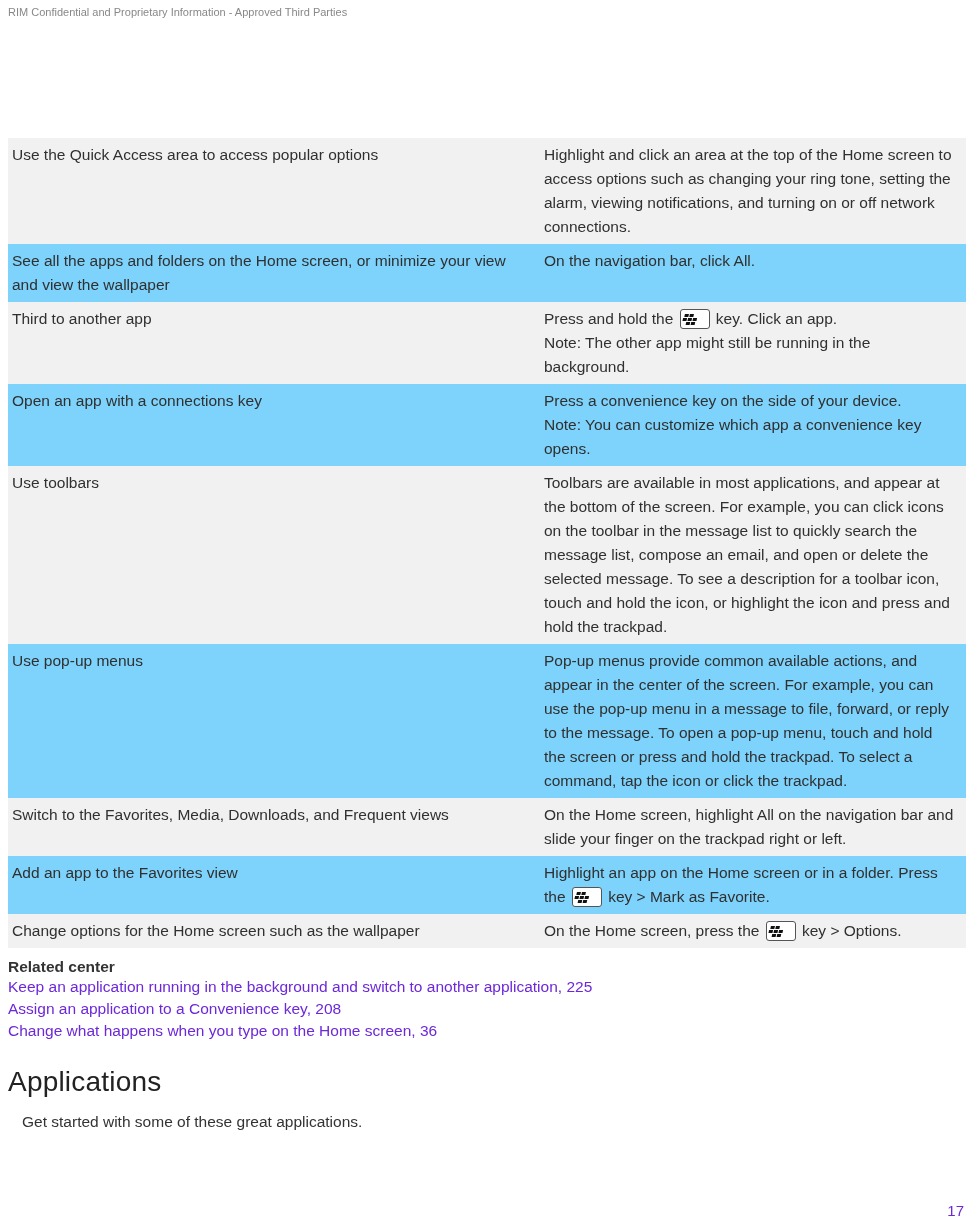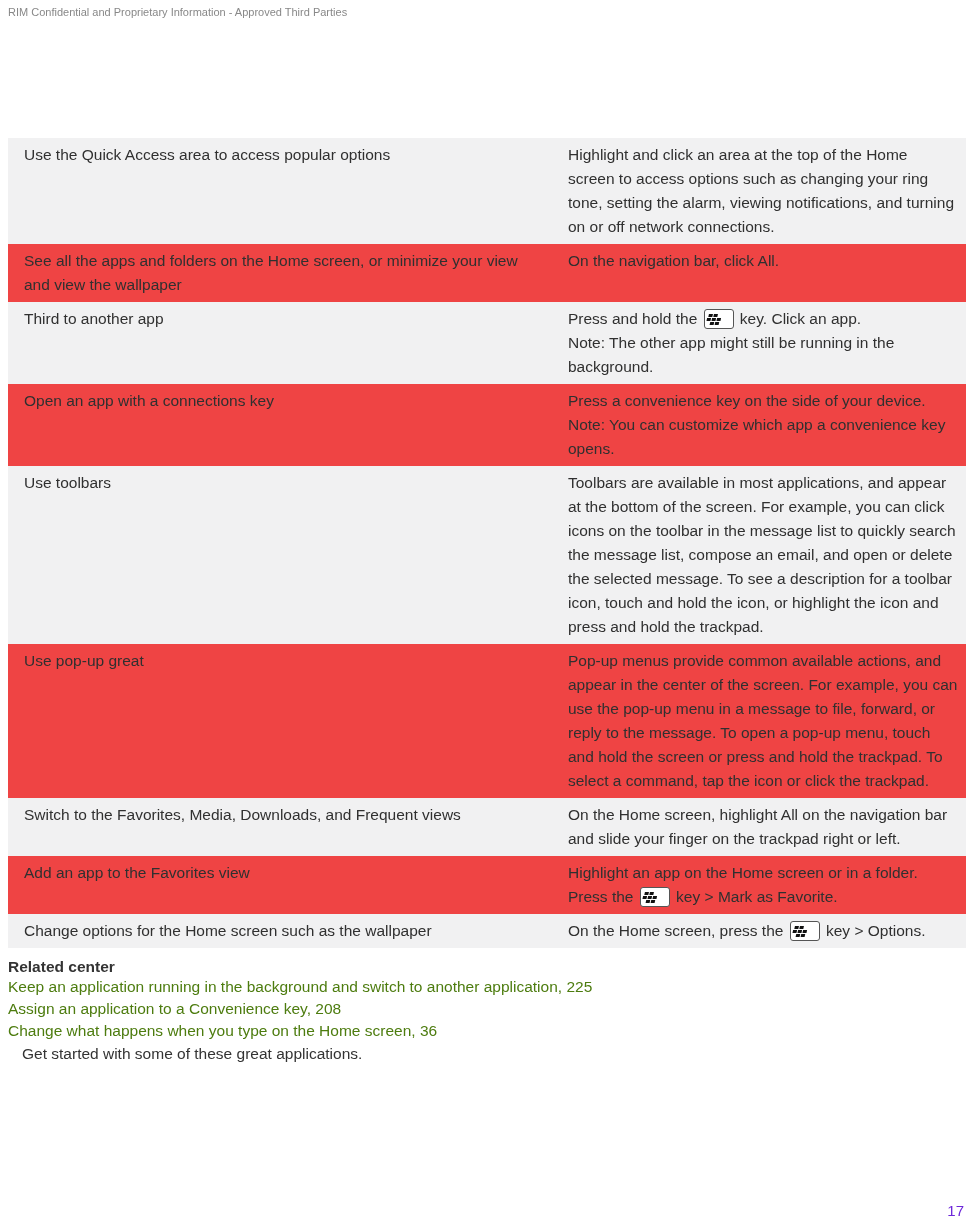--- a/index.html
+++ b/index.html
@@ -24,23 +24,23 @@
       font-size: 11px;
       color: #888;
       margin-bottom: 120px;
     }
     table {
       border-collapse: collapse;
       width: 100%;
       table-layout: fixed;
     }
     tr.odd { background: #f1f1f2; }
-    tr.even { background: #ef4444; }
+    tr.even { background: #7dd3fc; }
     td {
-      padding: 5px 8px 5px 16px;
+      padding: 5px 8px 5px 4px;
       vertical-align: top;
       line-height: 1.55;
       color: #303030;
     }
     td.col1 { width: 520px; }
     td.col2 { }
     .bold { font-weight: normal; }
     .keyicon {
       display: inline-block;
       vertical-align: middle;
@@ -48,21 +48,21 @@
     }
     .keyicon svg {
       display: block;
     }
     .related-heading {
       font-weight: bold;
       margin-top: 10px;
       font-size: 15.5px;
     }
     .related-link {
-      color: #4d7c0f;
+      color: #6d28d9;
       font-size: 15.5px;
       line-height: 1.4;
       display: block;
       cursor: pointer;
     }
     h1.section-heading {
       font-family: "Segoe UI Semibold", "Trebuchet MS", Arial, sans-serif;
       font-weight: 400;
       font-size: 28px;
       color: #222;
@@ -115,21 +115,21 @@
         </tr>
         <tr class="even">
           <td class="col1">Open an app with a connections key</td>
           <td class="col2">Press a convenience key on the side of your device.<br><span class="bold">Note:</span> You can customize which app a convenience key opens.</td>
         </tr>
         <tr class="odd">
           <td class="col1">Use toolbars</td>
           <td class="col2">Toolbars are available in most applications, and appear at the bottom of the screen. For example, you can click icons on the toolbar in the message list to quickly search the message list, compose an email, and open or delete the selected message. To see a description for a toolbar icon, touch and hold the icon, or highlight the icon and press and hold the trackpad.</td>
         </tr>
         <tr class="even">
-          <td class="col1">Use pop-up great</td>
+          <td class="col1">Use pop-up menus</td>
           <td class="col2">Pop-up menus provide common available actions, and appear in the center of the screen. For example, you can use the pop-up menu in a message to file, forward, or reply to the message. To open a pop-up menu, touch and hold the screen or press and hold the trackpad. To select a command, tap the icon or click the trackpad.</td>
         </tr>
         <tr class="odd">
           <td class="col1">Switch to the <span class="bold">Favorites</span>, <span class="bold">Media</span>, <span class="bold">Downloads</span>, and <span class="bold">Frequent</span> views</td>
           <td class="col2">On the Home screen, highlight <span class="bold">All</span> on the navigation bar and slide your finger on the trackpad right or left.</td>
         </tr>
         <tr class="even">
           <td class="col1">Add an app to the <span class="bold">Favorites</span> view</td>
           <td class="col2">Highlight an app on the Home screen or in a folder. Press the <span class="keyicon"><svg width="30" height="20" viewBox="0 0 30 20">
                 <rect x="0.5" y="0.5" width="29" height="19" rx="2.5" ry="2.5" fill="#fff" stroke="#555" stroke-width="1"></rect>
@@ -162,17 +162,18 @@
       </tbody>
 </table>
 
 <div class="related-heading">Related center</div>
 <div id="related-links">
       <a class="related-link">Keep an application running in the background and switch to another application, 225</a>
       <a class="related-link">Assign an application to a Convenience key, 208</a>
       <a class="related-link">Change what happens when you type on the Home screen, 36</a>
     </div>
 
+<h1 class="section-heading">Applications</h1>
 <div class="body-text">Get started with some of these great applications.</div>
 
 <div class="pagenum">17</div>
 
 </div>
 
 </body></html>

